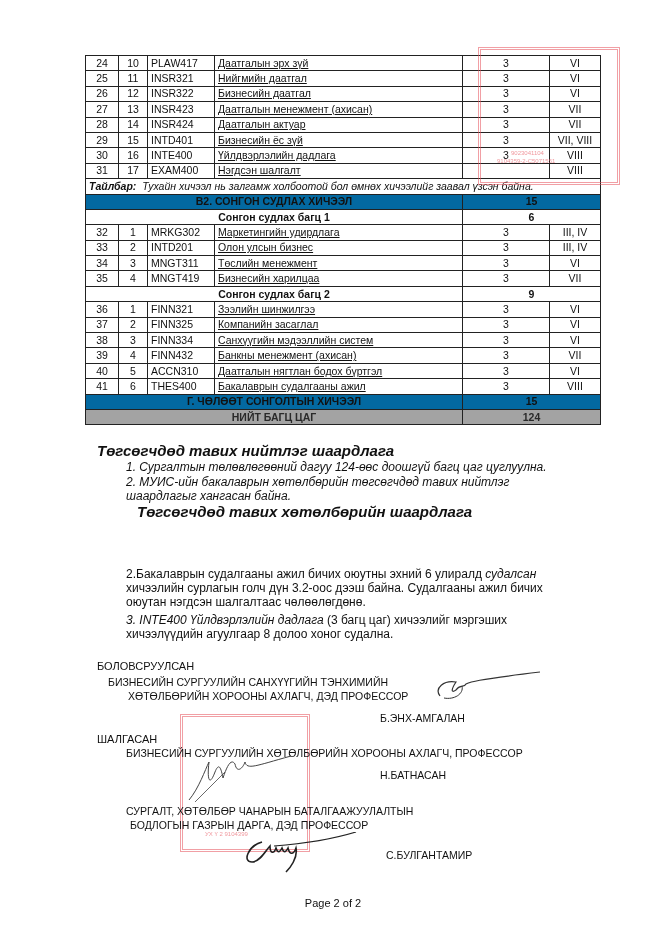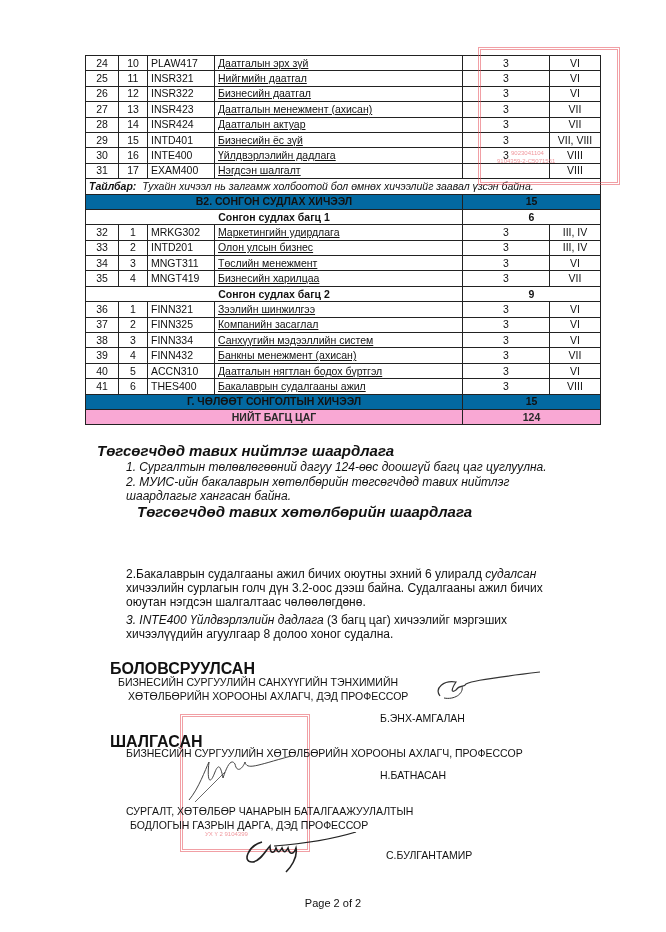--- a/index.html
+++ b/index.html
@@ -10,29 +10,29 @@
   td.c-idx { width:26px; text-align:center; }
   td.c-num { width:22px; text-align:center; }
   td.c-code { width:60px; text-align:left;margin-left:24px; }
   td.c-name { text-align:left;text-decoration:underline; }
   td.c-cred { width:80px; text-align:center; }
   td.c-sem { width:44px; text-align:center; }
   tr.note td { font-style:italic; font-size:10.5px; }
   tr.note b { font-weight:bold; }
   tr.sec td { background:#0369a1; font-weight:bold; text-align:center; }
   tr.grp td { font-weight:bold; text-align:center; }
-  tr.total td { background:#f9a8d4; font-weight:bold; text-align:center; color:#2a2a2a; }
+  tr.total td { background:#a3a3a3; font-weight:bold; text-align:center; color:#2a2a2a; }
   .stamp { position:absolute; border:3px double rgba(230,80,90,0.55); pointer-events:none; }
   .stamp-top { left:478px; top:47px; width:136px; height:132px; }
   .stamp-bot { left:180px; top:714px; width:124px; height:132px; }
   .stamp-text { position:absolute; font-size:6px; color:rgba(230,80,90,0.6); }
   .sec-title { position:absolute; left:97px; font-weight:bold; font-style:italic; font-size:15px; }
   .para { position:absolute; left:126px; width:470px; font-size:12px; line-height:14px; }
   .para.it { font-style:italic; }
-  .sig-head { position:absolute; left:110px; font-weight:bold; font-size:16px; }
+  .sig-head { position:absolute; left:97px; font-weight:normal; font-size:11px; }
   .sig-line { position:absolute; font-size:10.5px; white-space:nowrap; }
   .footer { position:absolute; left:0; width:666px; top:897px; text-align:center; font-size:11px; }
   svg.sig { position:absolute; pointer-events:none; }
 </style>
 </head>
 <body>
 
 <div class="page">
 
   <table class="curr">
@@ -221,21 +221,21 @@
 
   <div class="sec-title" style="top:503px;margin-left:40px;">Төгсөгчдөд тавих хөтөлбөрийн шаардлага</div>
   <div class="para" style="top:567px;width:460px;">
     <span>2.Бакалаврын судалгааны ажил бичих оюутны эхний 6 улиралд </span><i>судалсан</i><span> хичээлийн сурлагын голч дүн 3.2-оос дээш байна. Судалгааны ажил бичих оюутан нэгдсэн шалгалтаас чөлөөлөгдөнө.</span>
   </div>
   <div class="para" style="top:613px;width:450px;">
     <i>3. INTE400 Үйлдвэрлэлийн дадлага</i><span> (3 багц цаг) хичээлийг мэргэших хичээлүүдийн агуулгаар 8 долоо хоног судална.</span>
   </div>
 
   <div class="sig-head" style="top:660px;">БОЛОВСРУУЛСАН</div>
-  <div class="sig-line" style="left:118px;top:676px;">БИЗНЕСИЙН СУРГУУЛИЙН САНХҮҮГИЙН ТЭНХИМИЙН</div>
+  <div class="sig-line" style="left:108px;top:676px;">БИЗНЕСИЙН СУРГУУЛИЙН САНХҮҮГИЙН ТЭНХИМИЙН</div>
   <div class="sig-line" style="left:128px;top:690px;">ХӨТӨЛБӨРИЙН ХОРООНЫ АХЛАГЧ, ДЭД ПРОФЕССОР</div>
   <div class="sig-line" style="left:380px;top:712px;">Б.ЭНХ-АМГАЛАН</div>
   <svg class="sig" style="left:430px;top:670px;" width="120" height="36">
     <path d="M10 26 C4 18 14 10 26 12 C22 18 20 24 26 20 C30 14 34 18 36 14 C40 12 44 10 110 2" fill="none" stroke="#333" stroke-width="1.2"></path>
     <path d="M14 28 C24 30 34 24 32 16" fill="none" stroke="#333" stroke-width="1"></path>
   </svg>
 
   <div class="sig-head" style="top:733px;">ШАЛГАСАН</div>
   <div class="sig-line" style="left:126px;top:747px;">БИЗНЕСИЙН СУРГУУЛИЙН ХӨТӨЛБӨРИЙН ХОРООНЫ АХЛАГЧ, ПРОФЕССОР</div>
   <div class="sig-line" style="left:380px;top:769px;">Н.БАТНАСАН</div>

